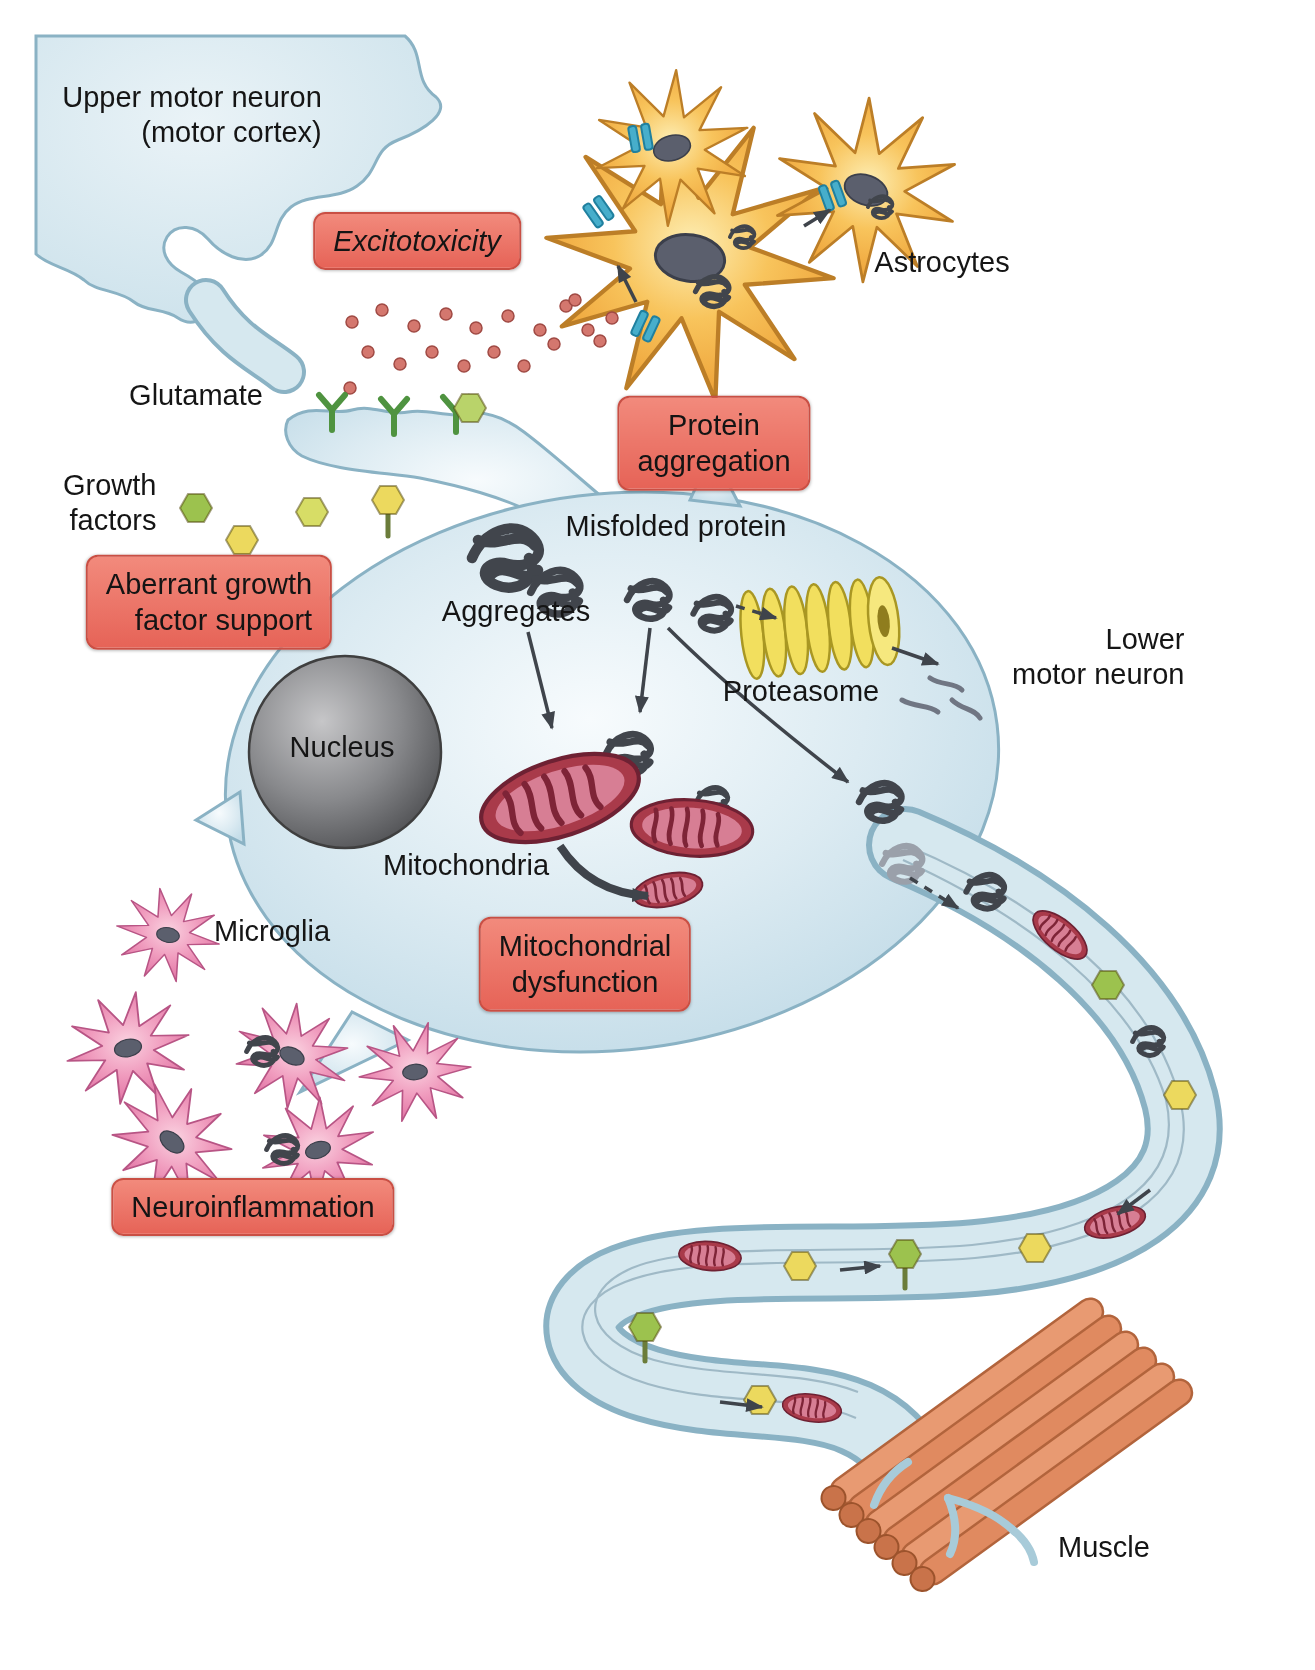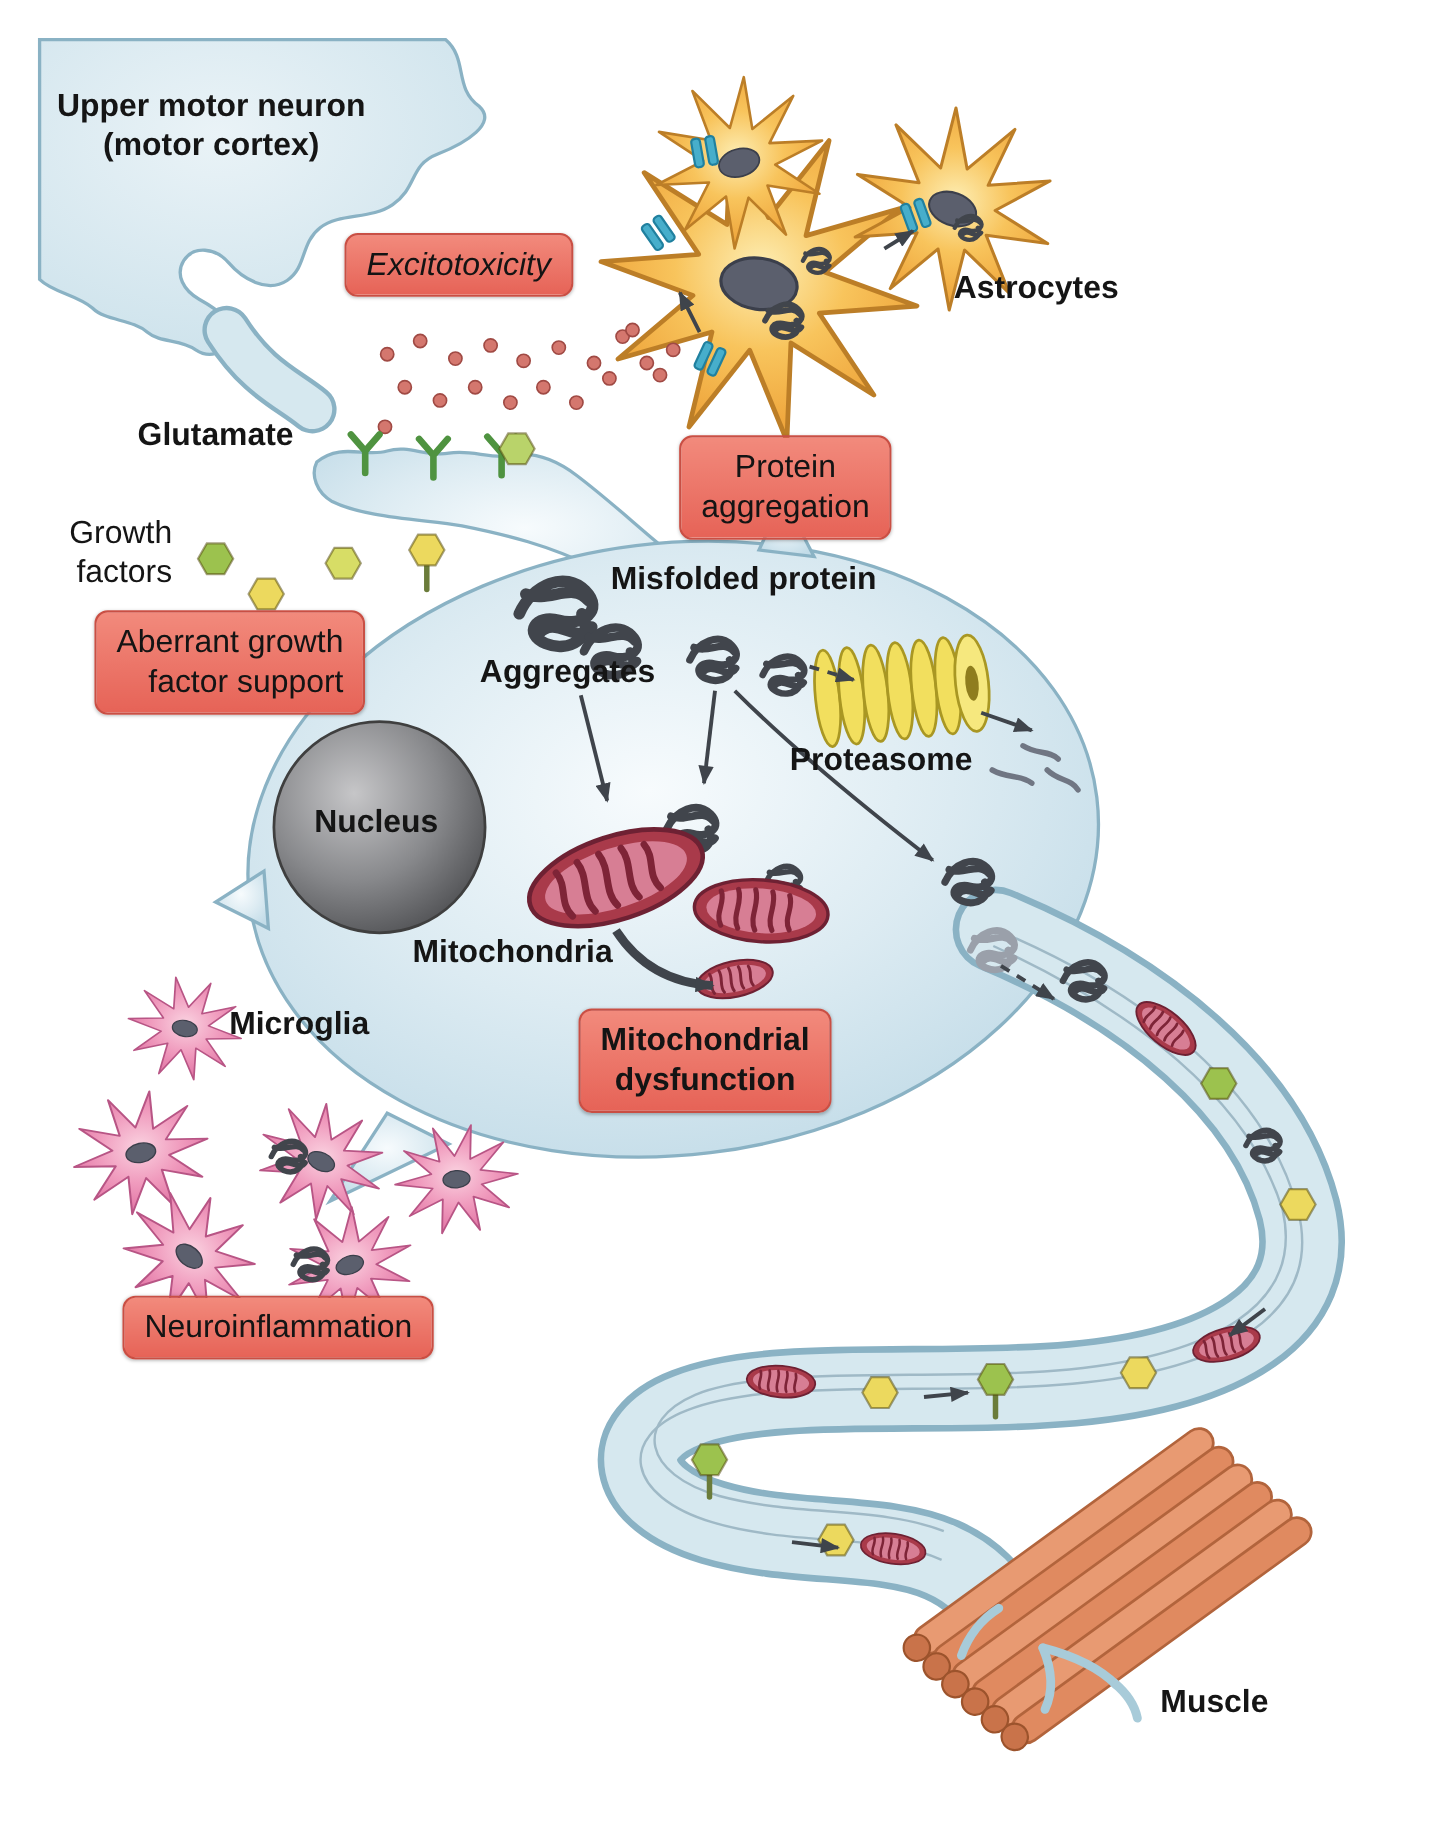--- a/index.html
+++ b/index.html
@@ -3,21 +3,21 @@
 <meta charset="utf-8">
 <style>
   html,body { margin:0; padding:0; background:#ffffff; }
   .stage {
     position:relative; width:1315px; height:1670px; background:#ffffff;
     overflow:hidden; font-family:"Liberation Sans", sans-serif;
   }
   .stage svg { position:absolute; left:0; top:0; }
 
   .lbl { position:absolute; font-size:29px; line-height:1.22; color:#151515; white-space:pre-line; }
-  .c   { transform:translate(-50%,-50%); text-align:center;font-weight:bold; }
+  .c   { transform:translate(-50%,-50%); text-align:right; }
   .tl  { text-align:right; }
 
   .box {
     position:absolute; transform:translate(-50%,-50%);
     background:linear-gradient(#f28a7c,#e66357);
     border:2px solid #c94f44; border-radius:12px;
     padding:9px 18px; font-size:29px; line-height:1.25;
     color:#141414; text-align:center; white-space:pre-line;
     box-shadow:0 1px 3px rgba(0,0,0,0.25);
   }
@@ -336,27 +336,29 @@
 
 <div class="lbl c" style="left:192px;  top:115px;">Upper motor neuron
 (motor cortex)</div>
 <div class="lbl c" style="left:196px;  top:396px;">Glutamate</div>
 <div class="lbl tl" style="left:63px;   top:468px;">Growth
 factors</div>
 <div class="lbl c" style="left:928px;  top:263px;padding-left:28px;">Astrocytes</div>
 <div class="lbl c" style="left:676px;  top:527px;">Misfolded protein</div>
 <div class="lbl c" style="left:516px;  top:612px;">Aggregates</div>
 <div class="lbl c" style="left:788px;  top:692px;margin-left:13px;">Proteasome</div>
+<div class="lbl tl" style="left:1012px; top:622px;">Lower
+motor neuron</div>
 <div class="lbl c" style="left:342px;  top:748px;">Nucleus</div>
 <div class="lbl c" style="left:466px;  top:866px;">Mitochondria</div>
 <div class="lbl c" style="left:272px;  top:932px;">Microglia</div>
 <div class="lbl c" style="left:1104px; top:1548px;">Muscle</div>
 
 <div class="box" style="left:417px;  top:241px;font-style:italic;">Excitotoxicity</div>
 <div class="box" style="left:714px;  top:443px;">Protein
 aggregation</div>
 <div class="box" style="left:209px;  top:602px;text-align:right;">Aberrant growth
 factor support</div>
-<div class="box" style="left:641px;  top:964px;font-weight:bold;">Mitochondrial
+<div class="box" style="left:585px;  top:964px;">Mitochondrial
 dysfunction</div>
 <div class="box" style="left:253px;  top:1207px;">Neuroinflammation</div>
 
 </div>
 
 </body></html>

